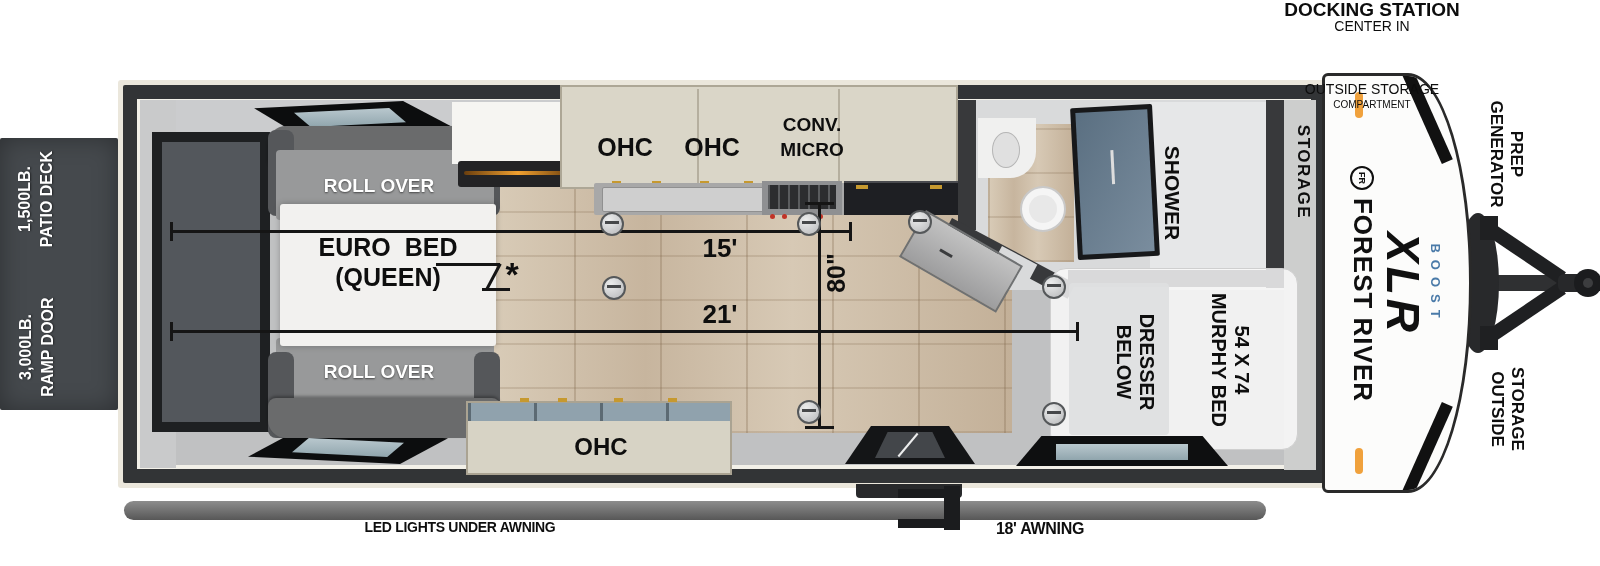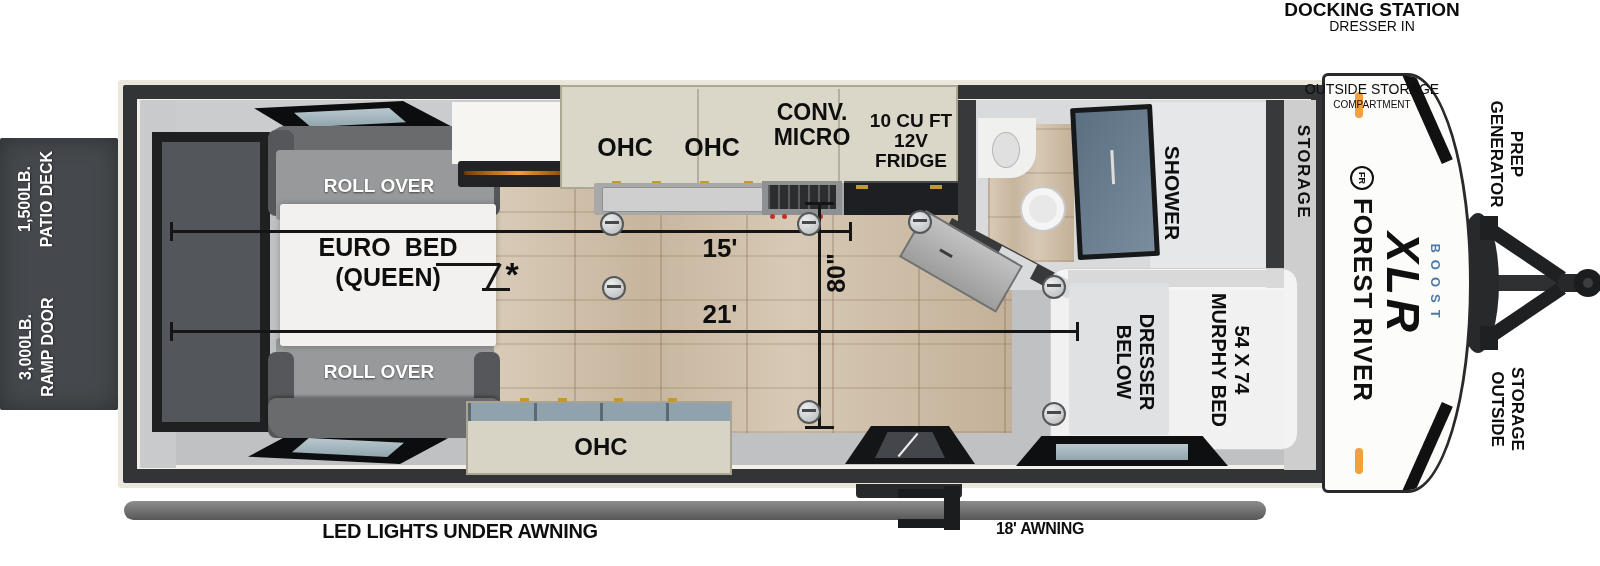--- a/index.html
+++ b/index.html
@@ -80,28 +80,23 @@
   <div class="abs" style="left:458px;top:161px;width:120px;height:26px;background:#232325;border-radius:3px;">
     <div class="abs" style="left:6px;right:6px;top:10px;height:4px;background:linear-gradient(90deg,#6b3f0e,#f0a030,#6b3f0e);border-radius:2px;"></div>
   </div>
 
   <div class="abs" style="left:560px;top:85px;width:398px;height:104px;background:#dad6c8;border:2px solid #ada796;box-sizing:border-box;">
     <div class="abs" style="left:135px;top:2px;width:2px;height:96px;background:#b5af9f;"></div>
     <div class="abs" style="left:276px;top:2px;width:2px;height:96px;background:#b5af9f;"></div>
   </div>
   <div class="lbl" style="left:585px;top:134px;width:80px;font-size:25px;">OHC</div>
   <div class="lbl" style="left:672px;top:134px;width:80px;font-size:25px;">OHC</div>
-  <div class="lbl" style="left:760px;top:100px;width:104px;font-size:23px;line-height:25px;">
+  <div class="lbl" style="left:760px;top:112px;width:104px;font-size:19px;line-height:25px;">
     <span>CONV.</span><br>
     <span>MICRO</span>
-  </div>
-  <div class="lbl" style="left:864px;top:111px;width:94px;font-size:19px;line-height:20px;">
-    <span>10 CU FT</span><br>
-    <span>12V</span><br>
-    <span>FRIDGE</span>
   </div>
   <div class="hinge" style="left:612px;top:181px;"></div>
   <div class="hinge" style="left:652px;top:181px;"></div>
   <div class="hinge" style="left:700px;top:181px;"></div>
   <div class="hinge" style="left:744px;top:181px;"></div>
 
   <div class="abs" style="left:594px;top:183px;width:262px;height:32px;background:#a8a8a8;border-radius:2px;"></div>
   <div class="abs" style="left:602px;top:187px;width:160px;height:23px;background:#cfcfcf;border:1px solid #909090;border-radius:2px;"></div>
   <div class="abs" style="left:762px;top:181px;width:80px;height:34px;background:#8f9092;">
     <div class="abs" style="left:6px;top:4px;width:68px;height:24px;background:#2c2d2f;background-image:repeating-linear-gradient(90deg,#5a5c5e 0 2px,rgba(0,0,0,0) 2px 10px);"></div>
@@ -201,21 +196,21 @@
   <div class="tiedown" style="left:797px;top:400px;"></div>
   <div class="tiedown" style="left:1042px;top:275px;"></div>
   <div class="tiedown" style="left:1042px;top:402px;"></div>
 
   <div class="abs" style="left:124px;top:501px;width:1142px;height:19px;background:linear-gradient(#8d8d8d,#575757);border-radius:10px;"></div>
   <div class="abs" style="left:898px;top:486px;width:62px;height:44px;">
     <div class="abs" style="left:0;top:3px;width:62px;height:9px;background:#1b1c1e;"></div>
     <div class="abs" style="left:0;top:33px;width:62px;height:9px;background:#1b1c1e;"></div>
     <div class="abs" style="left:46px;top:0;width:16px;height:44px;background:#1b1c1e;"></div>
   </div>
-  <div class="lbl" style="left:300px;top:520px;width:320px;font-size:20px;letter-spacing:-0.3px;">LED LIGHTS UNDER AWNING</div>
+  <div class="lbl" style="left:300px;top:520px;width:320px;font-size:14px;letter-spacing:-0.3px;">LED LIGHTS UNDER AWNING</div>
   <div class="lbl" style="left:935px;top:520px;width:210px;font-size:16px;letter-spacing:-0.3px;">18' AWNING</div>
 
 
   <svg class="abs" style="left:1430px;top:180px;z-index:2;" width="170" height="210" viewBox="0 0 170 210">
     <rect x="20" y="95" width="120" height="16" rx="5" fill="#2f3032"></rect>
     <ellipse cx="48" cy="103" rx="21" ry="70" fill="#28292b"></ellipse>
     <line x1="58" y1="48" x2="132" y2="98" stroke="#1f2022" stroke-width="14"></line>
     <line x1="58" y1="158" x2="132" y2="108" stroke="#1f2022" stroke-width="14"></line>
     <rect x="50" y="36" width="18" height="24" fill="#1f2022"></rect>
     <rect x="50" y="146" width="18" height="24" fill="#1f2022"></rect>
@@ -240,21 +235,21 @@
       <div style="display:flex;align-items:center;gap:8px;">
         <span style="display:inline-block;width:20px;height:20px;border:2px solid #101010;border-radius:50%;
                      font-size:9px;font-weight:bold;line-height:20px;text-align:center;color:#101010;">FR</span>
         <span style="font-size:26px;font-weight:bold;letter-spacing:1px;color:#101010;">FOREST RIVER</span>
       </div>
     </div>
   </div>
 
   <div class="abs" style="left:1277px;top:0;width:190px;text-align:center;z-index:5;color:#0d0d0d;">
     <div style="font-size:19px;font-weight:bold;line-height:19px;">DOCKING STATION</div>
-    <div style="font-size:14px;line-height:15px;">DRESSER IN</div>
+    <div style="font-size:14px;line-height:15px;">CENTER IN</div>
     <div style="font-size:14px;line-height:15px;margin-top:48px;">OUTSIDE STORAGE</div>
     <div style="font-size:10px;line-height:15px;">COMPARTMENT</div>
   </div>
 
   <div class="lbl" style="left:1446px;top:134px;width:120px;height:40px;font-size:17px;line-height:20px;transform:rotate(90deg);z-index:5;">
     <span>PREP</span><br>
     <span>GENERATOR</span>
   </div>
   <div class="lbl" style="left:1452px;top:389px;width:110px;height:40px;font-size:17px;line-height:20px;transform:rotate(90deg);z-index:5;">
     <span>STORAGE</span><br>

